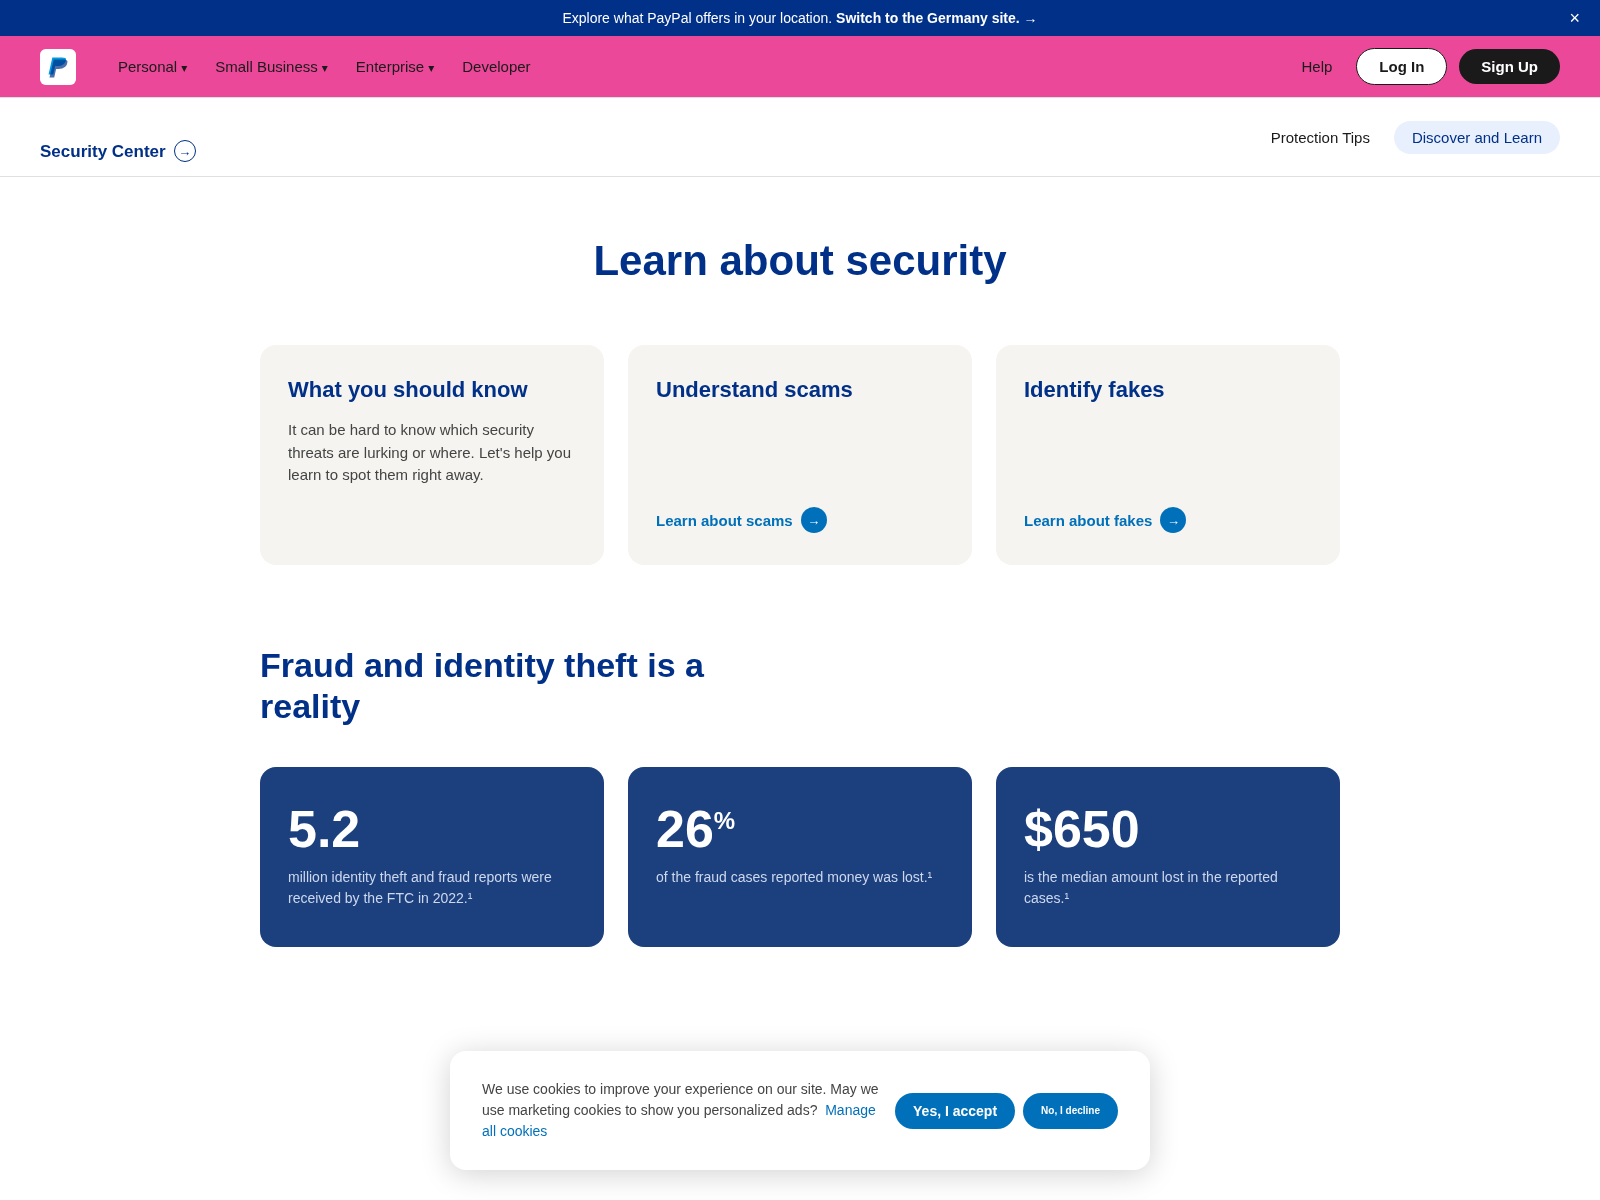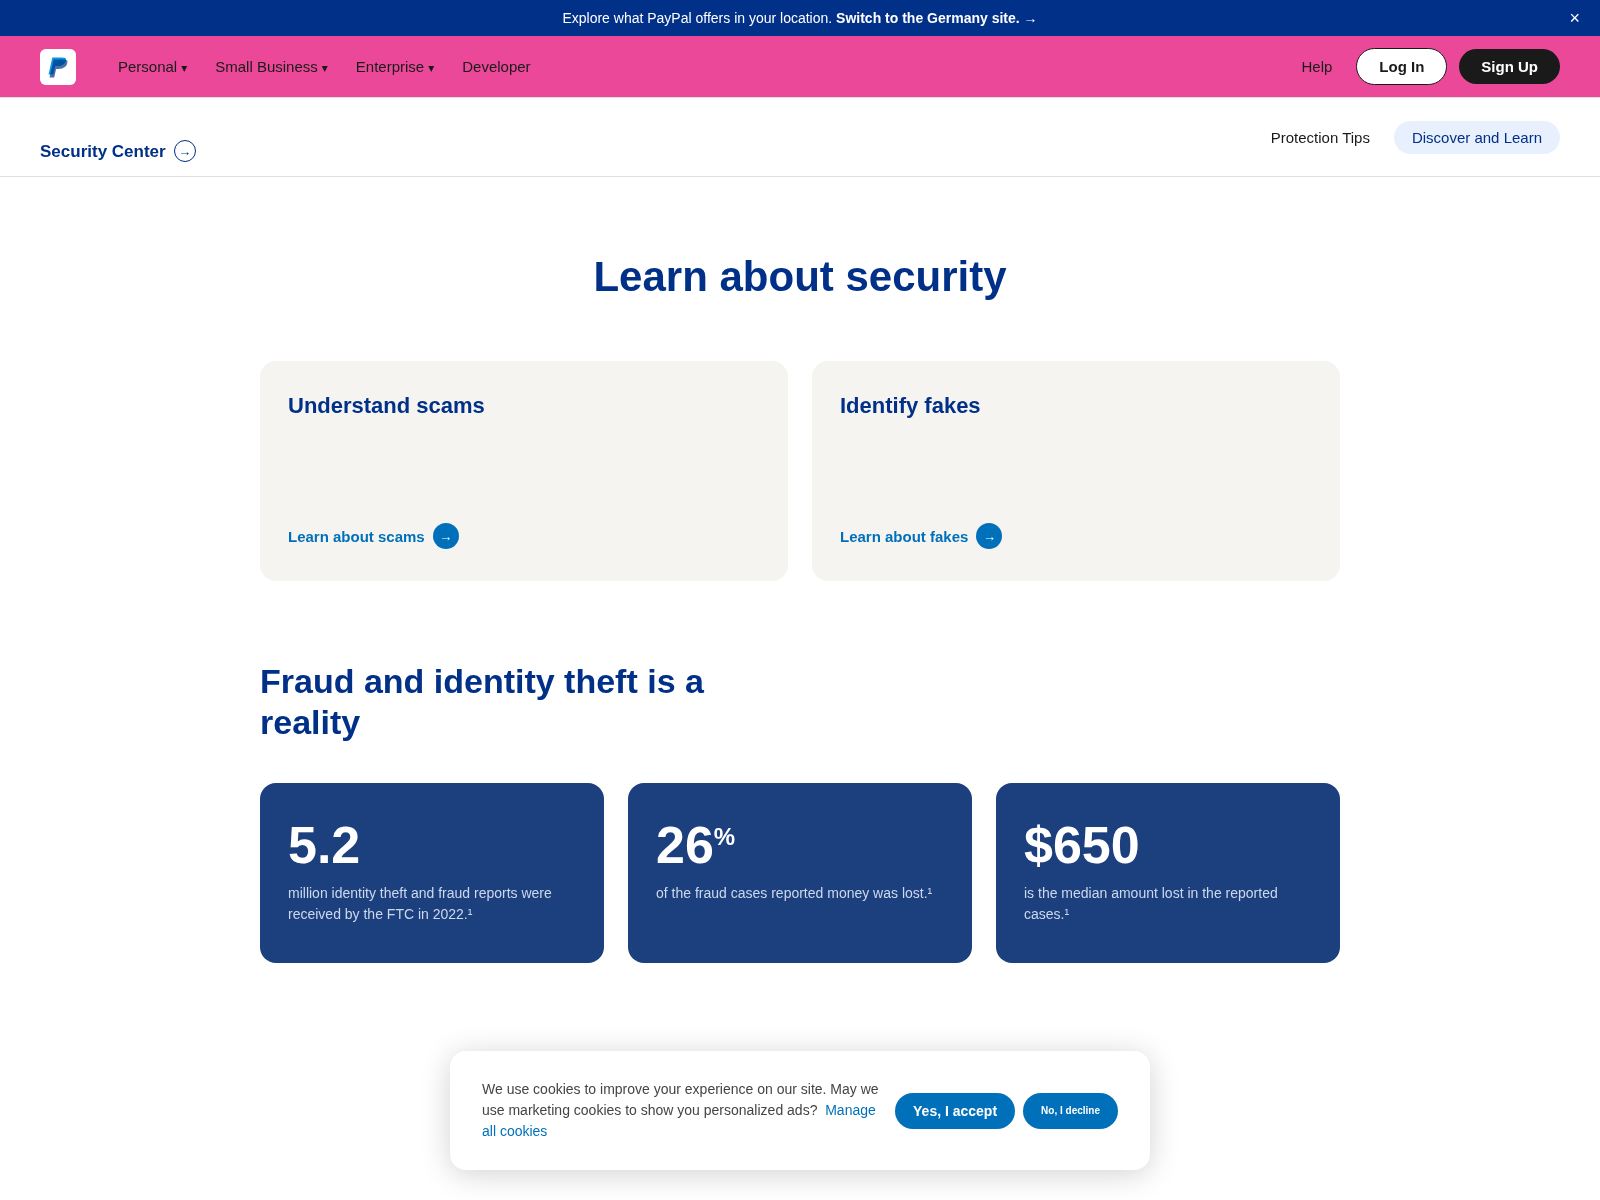--- a/index.html
+++ b/index.html
@@ -156,21 +156,20 @@
 
     
     .hero {
       text-align: center;
       padding: 60px 40px 40px;
     }
     .hero h1 {
       font-size: 42px;
       font-weight: 700;
       color: #003087;
-      margin-top: 16px;
     }
 
     
     .cards-section {
       display: flex;
       gap: 24px;
       padding: 20px 60px 60px;
       max-width: 1200px;
       margin: 0 auto;
     }
@@ -388,20 +387,24 @@
     <a href="#" class="subnav-link active">Discover and Learn</a>
   </div>
 </div>
 
 <section class="hero">
   <h1>Learn about security</h1>
 </section>
 
 <section class="cards-section">
 
+  <div class="card">
+    <h2>What you should know</h2>
+    <p>It can be hard to know which security threats are lurking or where. Let's help you learn to spot them right away.</p>
+  </div>
 
   <div class="card">
     <h2>Understand scams</h2>
     <p></p>
     <a href="#" class="card-link">
       <span>Learn about scams</span>
       <span class="card-link-arrow">→</span>
     </a>
   </div>
 

